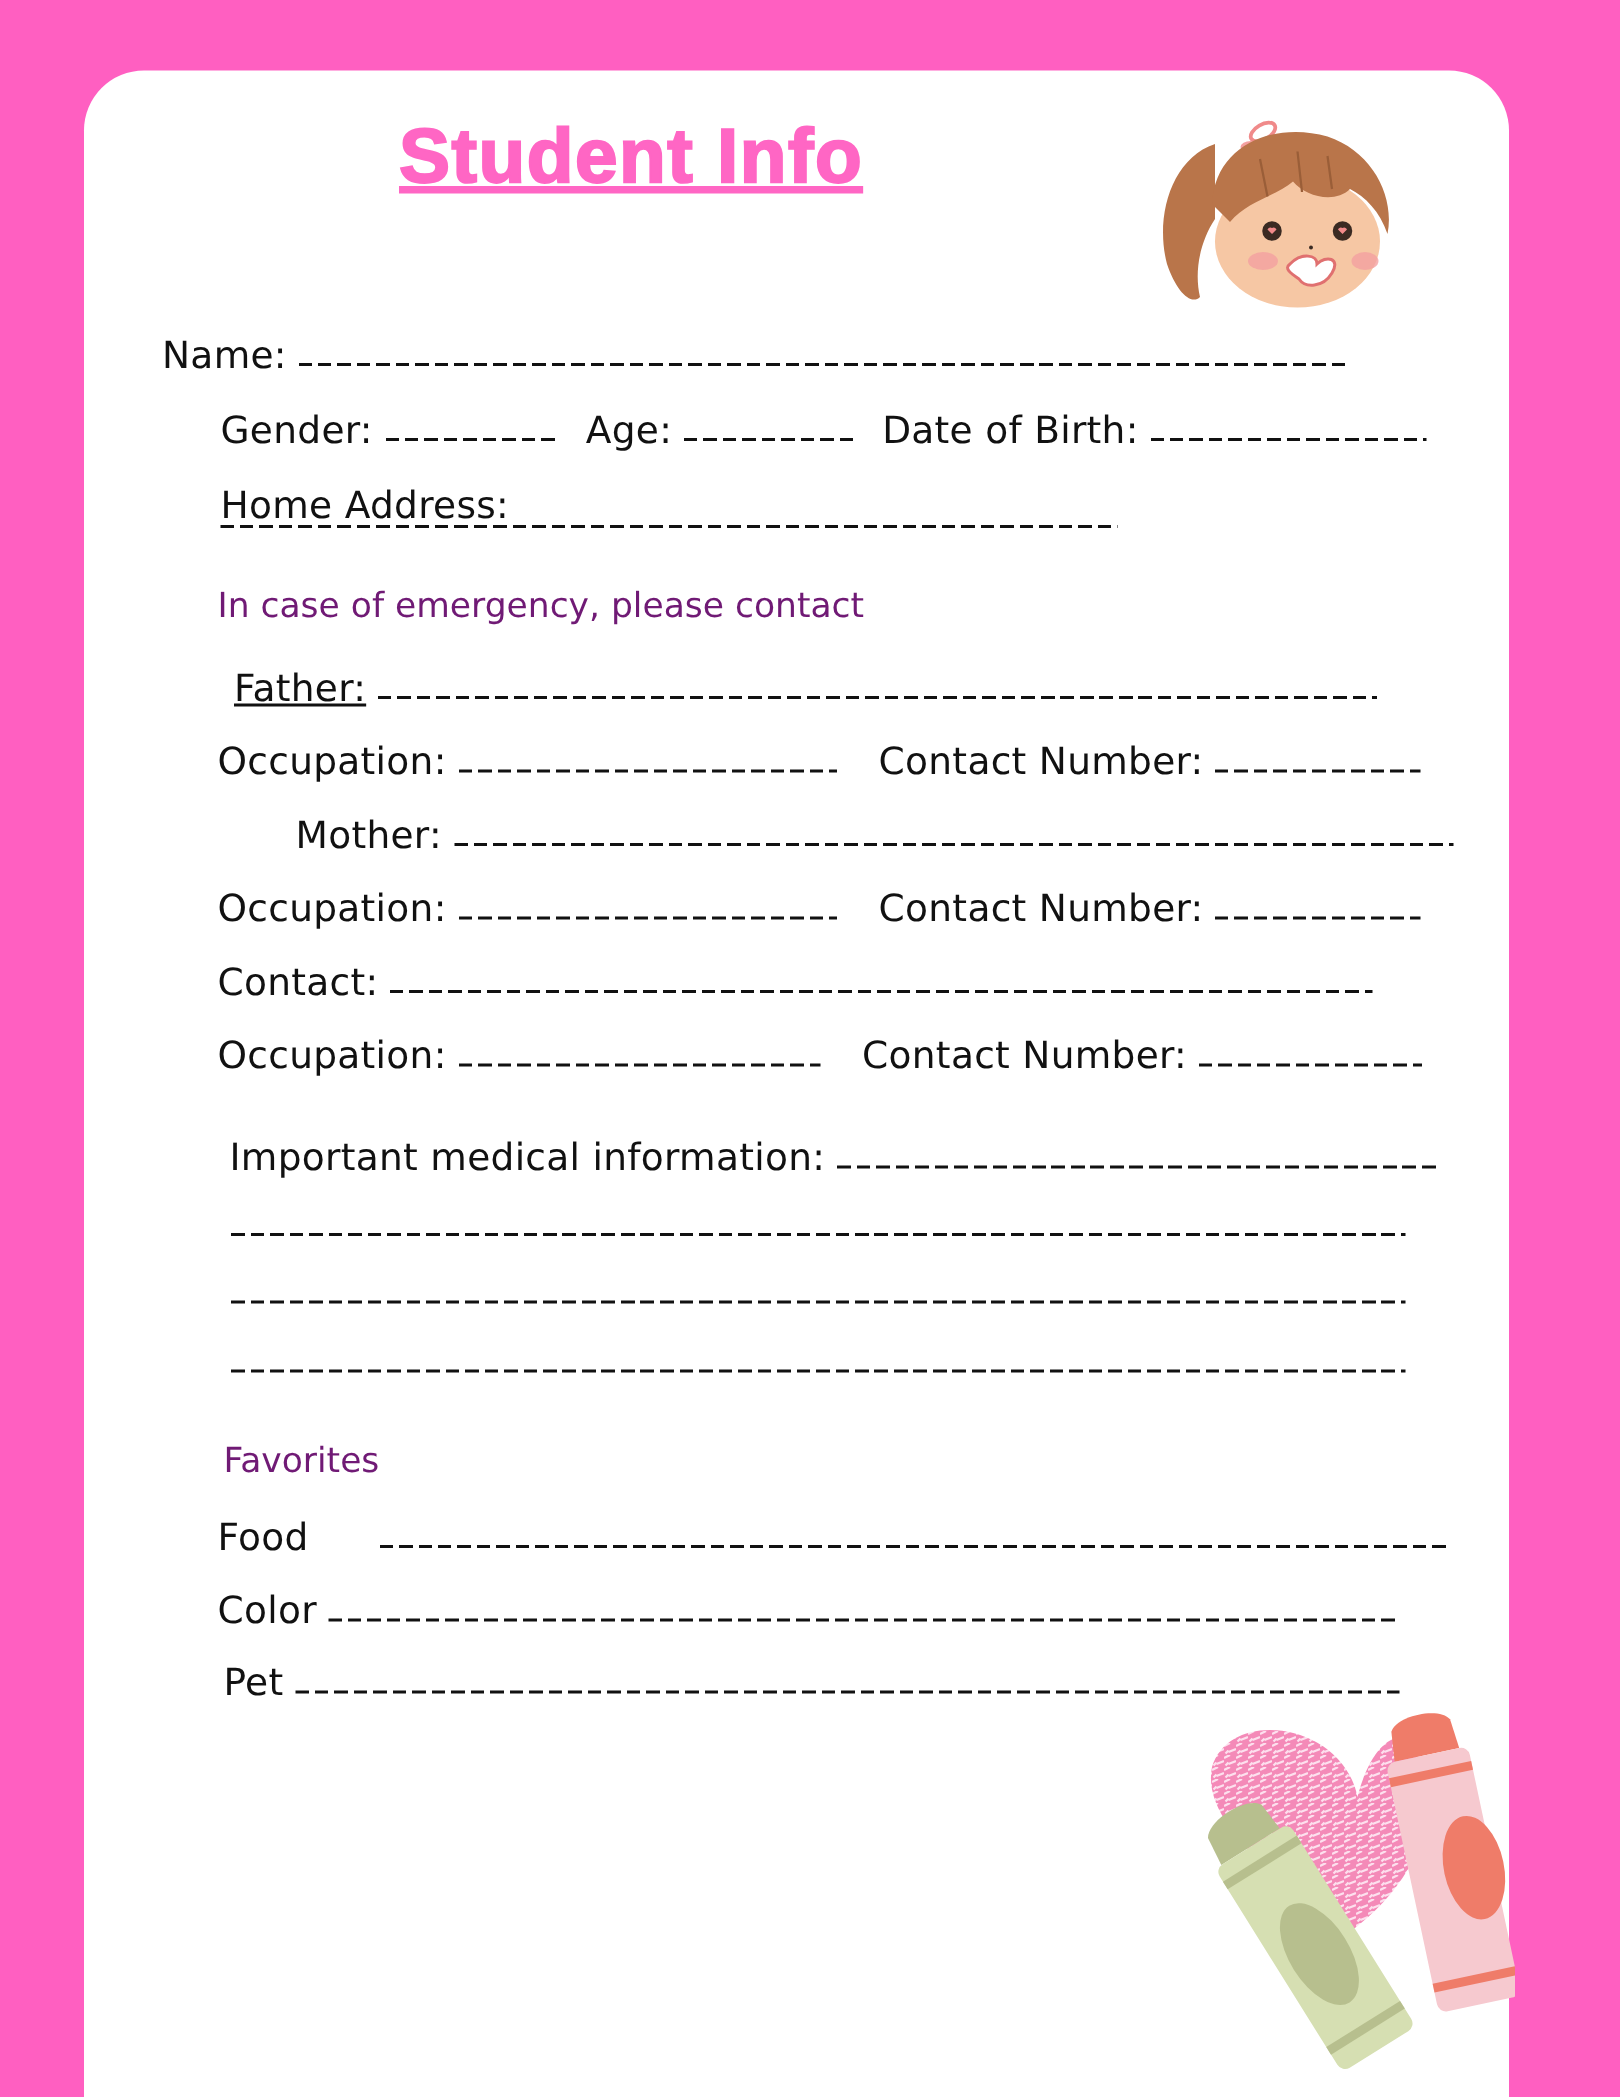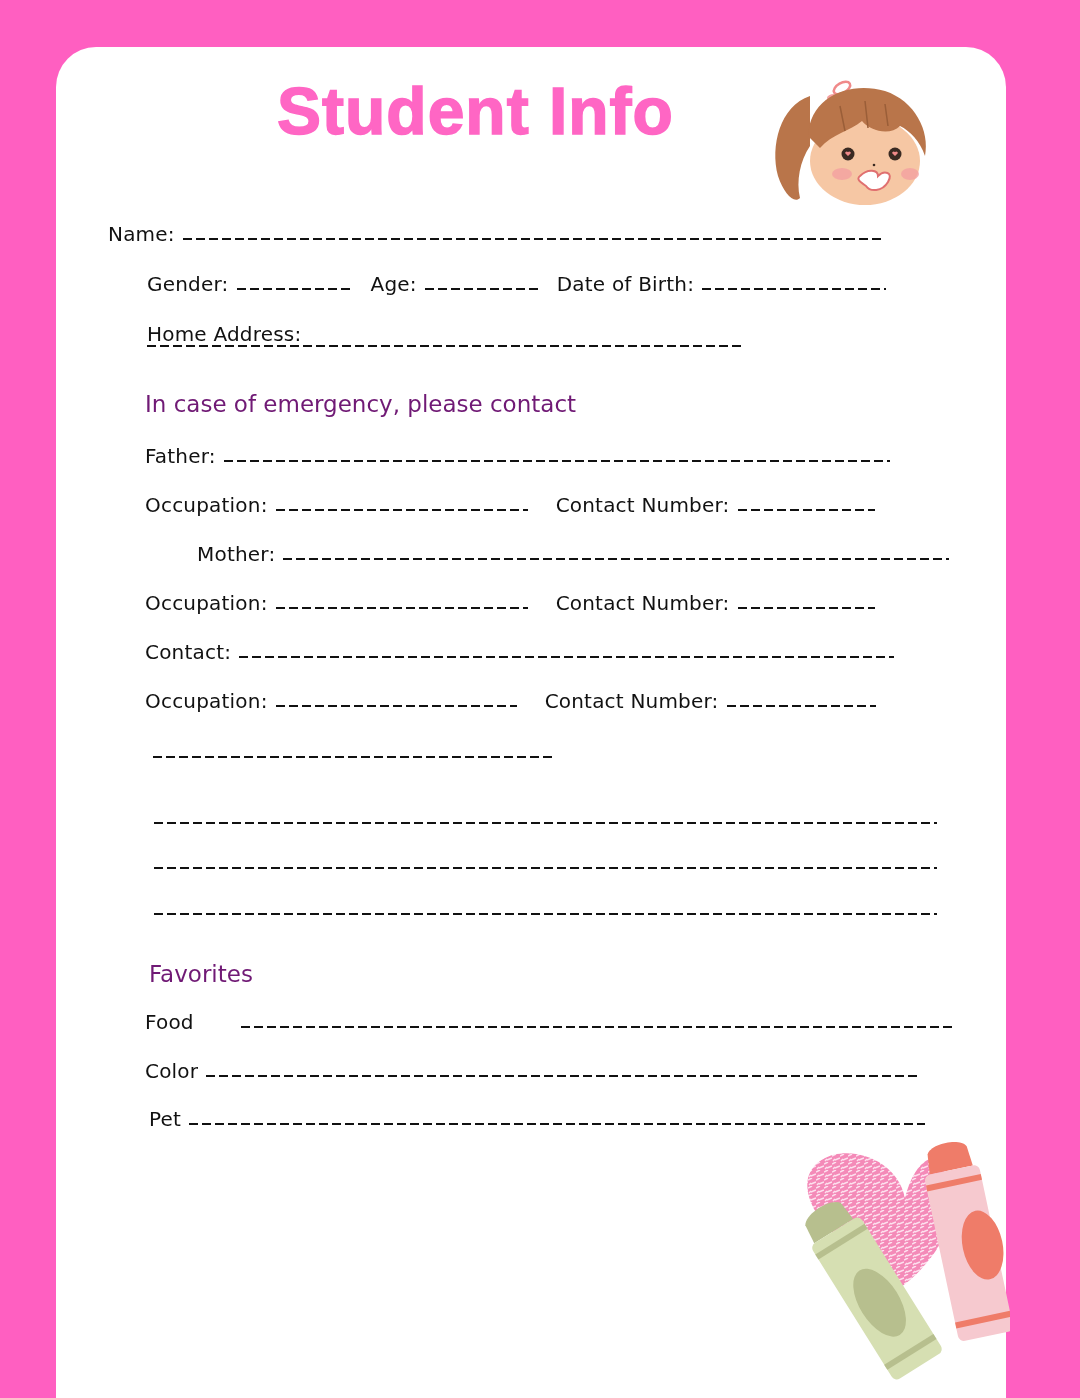--- a/index.html
+++ b/index.html
@@ -9,33 +9,34 @@
       font-family: "DejaVu Sans", sans-serif;
       position: relative;
     }
     .card {
       position: absolute; left: 56px; top: 47px;
       width: 950px; height: 1400px;
       background: #ffffff;
       border-radius: 40px;
     }
     .title {
-      position: absolute; left: 277px; top: 78px;
+      position: absolute; left: 266px; top: 78px;
       font-family: "Liberation Sans", sans-serif;
-      font-weight: 900; font-size: 66px;
+      font-weight: 900; font-size: 51px;
       color: #ff66c4; letter-spacing: 1px;
       -webkit-text-stroke: 1.5px #ff66c4;
       line-height: 1;
+      text-decoration: underline;
     }
     .face { position: absolute; left: 770px; top: 76px; width: 162px; height: 132px; }
     .crayons { position: absolute; left: 800px; top: 1138px; width: 210px; height: 245px; }
     .row {
       position: absolute; display: flex; align-items: baseline;
       font-family: "DejaVu Sans", sans-serif;
-      font-size: 20px; color: #111; white-space: nowrap;
+      font-size: 25px; color: #111; white-space: nowrap;
       letter-spacing: 0.2px;
     }
     .lbl { margin-right: 8px; }
     .blank {
       display: inline-block; height: 2px;
       background-image: repeating-linear-gradient(to right, #111 0 9px, transparent 9px 13px);
       position: relative; top: -1px;
     }
     .gap { display: inline-block; }
     .section {
@@ -94,21 +95,21 @@
   <span class="blank" style="width:184px;"></span>
 </div>
 
 <div class="row" style="left:147px; top:322px;flex-direction:column;">
   <span class="lbl">Home Address:</span>
   <span class="blank" style="width:598px;"></span>
 </div>
 
 <div class="section" style="left:145px; top:391px;">In case of emergency, please contact</div>
 
-<div class="row" style="left:145px; top:444px;">
+<div class="row" style="left:156px; top:444px;text-decoration:underline;">
   <span class="lbl">Father:</span>
   <span class="blank" style="width:666px;"></span>
 </div>
 <div class="row" style="left:145px; top:493px;">
   <span class="lbl">Occupation:</span>
   <span class="blank" style="width:252px;"></span>
   <span class="gap" style="width:28px;"></span>
   <span class="lbl">Contact Number:</span>
   <span class="blank" style="width:137px;"></span>
 </div>
@@ -131,20 +132,21 @@
 </div>
 <div class="row" style="left:145px; top:689px;">
   <span class="lbl">Occupation:</span>
   <span class="blank" style="width:241px;"></span>
   <span class="gap" style="width:28px;"></span>
   <span class="lbl">Contact Number:</span>
   <span class="blank" style="width:149px;"></span>
 </div>
 
 <div class="row" style="left:153px; top:757px;">
+  <span class="lbl">Important medical information:</span>
   <span class="blank" style="width:402px;"></span>
 </div>
 <div class="full-line" style="left:154px; top:822px; width:783px;"></div>
 <div class="full-line" style="left:154px; top:867px; width:783px;"></div>
 <div class="full-line" style="left:154px; top:913px; width:783px;"></div>
 
 <div class="section" style="left:149px; top:961px;">Favorites</div>
 <div class="row" style="left:145px; top:1010px;gap:39px;">
   <span class="lbl">Food</span>
   <span class="blank" style="width:712px;"></span>

